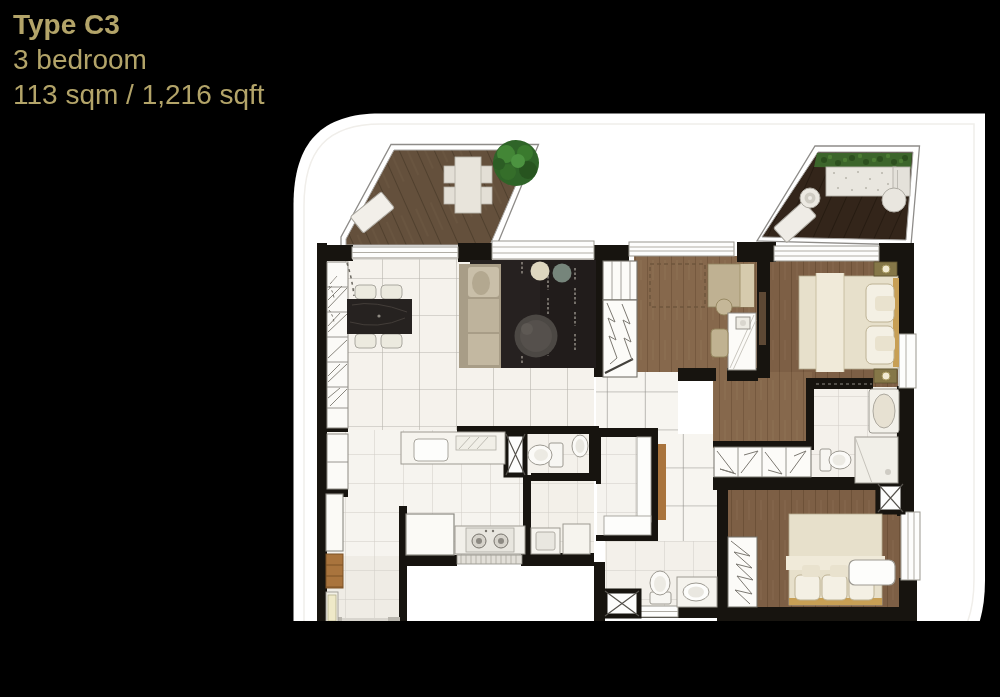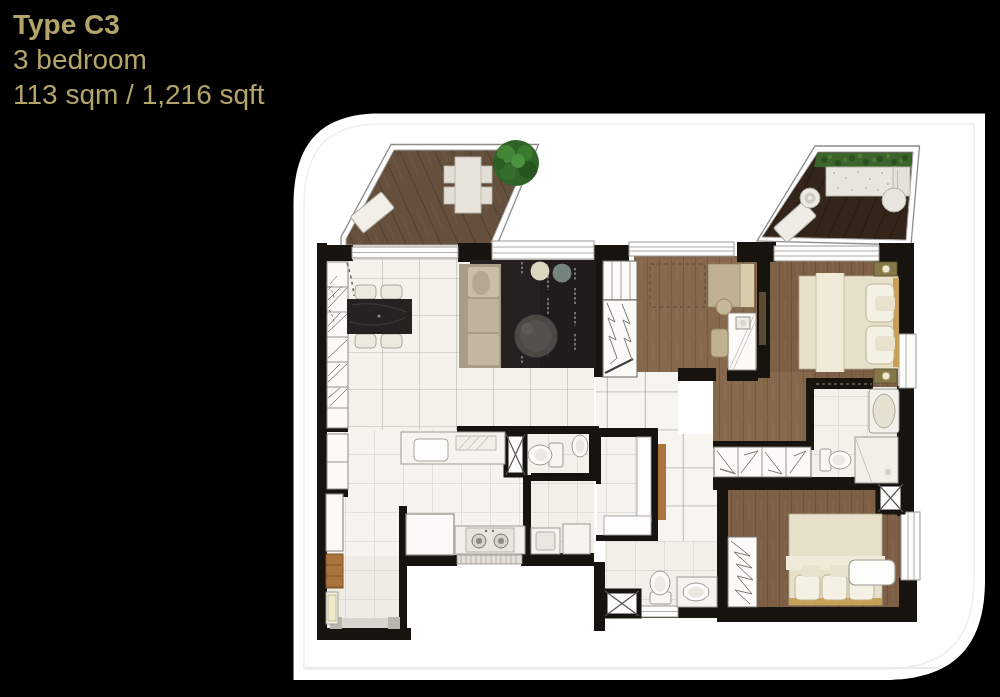--- a/index.html
+++ b/index.html
@@ -1,16 +1,16 @@
 <!DOCTYPE html>
 <html><head>
 <meta charset="utf-8">
 <style>
   html,body{margin:0;padding:0;background:#000;}
-  .stage{position:relative;width:1000px;height:697px;background:#5eead4;overflow:hidden;
+  .stage{position:relative;width:1000px;height:621px;background:#5eead4;overflow:hidden;
     font-family:"Liberation Sans", sans-serif;text-decoration:underline;}
 </style>
 </head>
 <body>
 <div class="stage">
 <svg width="1000" height="697" viewBox="0 0 1000 697">
 <defs>
   <pattern id="tileBig" width="37" height="37" patternUnits="userSpaceOnUse" patternTransform="translate(12,19)">
     <path d="M37 0H0V37" fill="none" stroke="#b7b4ae" stroke-width="1.2"></path>
   </pattern>

